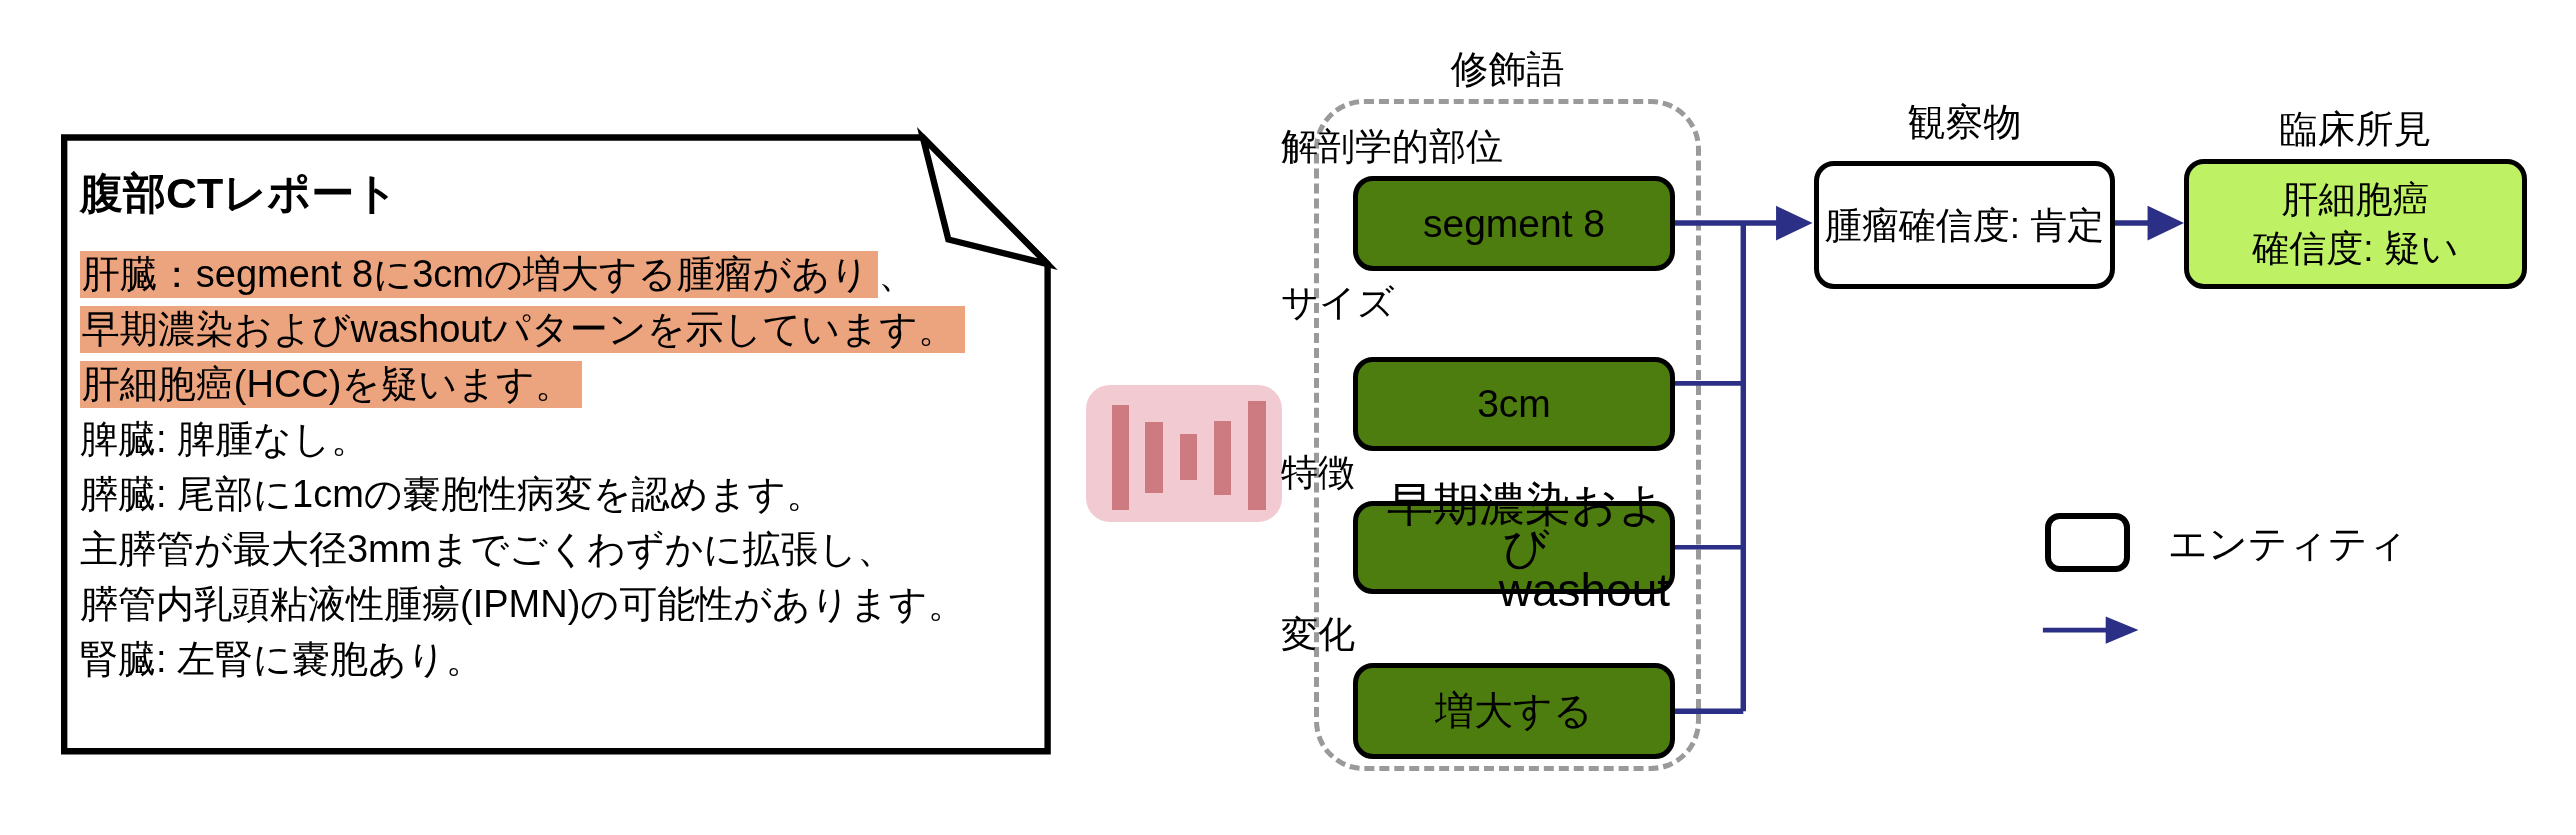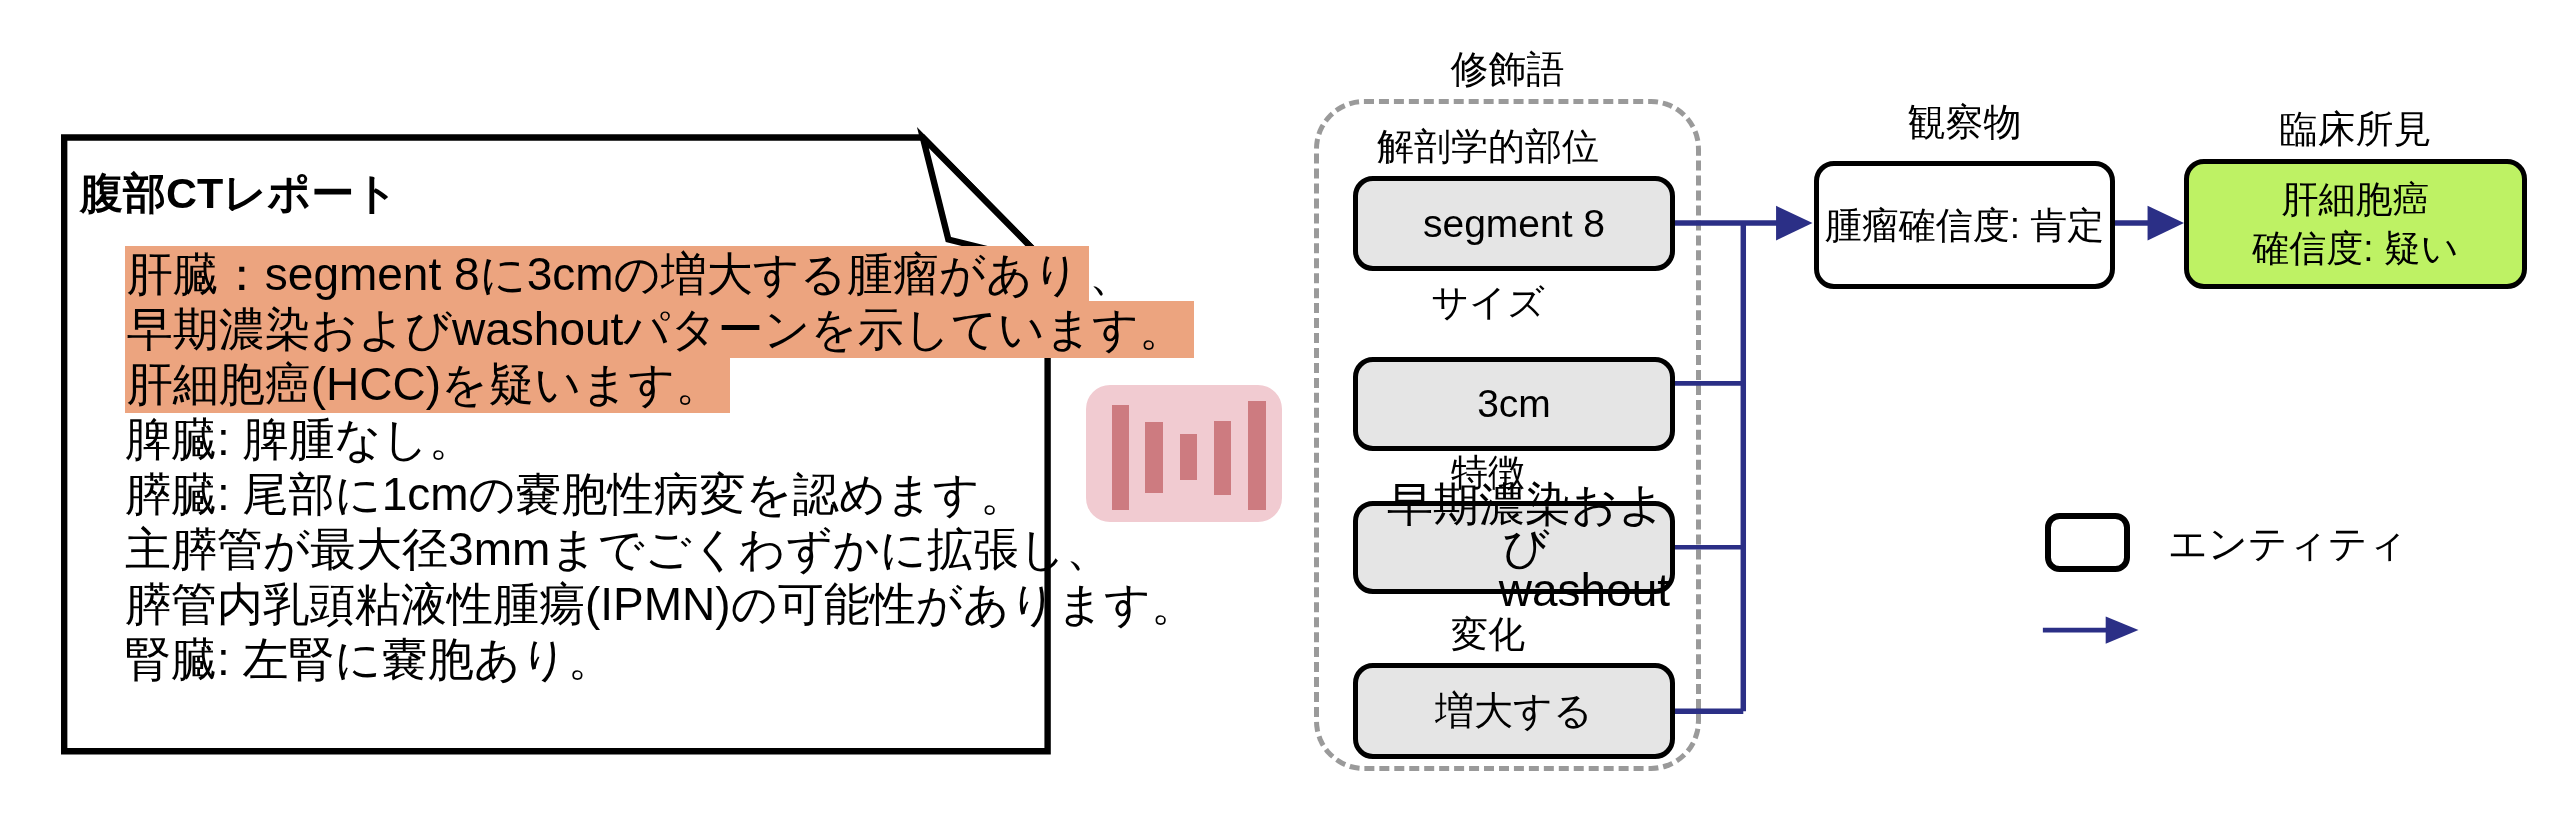--- a/index.html
+++ b/index.html
@@ -6,39 +6,39 @@
   #canvas{
     position:relative;width:2576px;height:835px;background:#ffffff;overflow:hidden;
     font-family:"Liberation Sans","DejaVu Sans",sans-serif;color:#000;
   }
   .abs{position:absolute;}
   svg{position:absolute;left:0;top:0;}
 
   
   .doc-title{left:80px;top:166px;font-size:43px;font-weight:bold;line-height:55px;white-space:nowrap;}
   .doc-lines{left:80px;top:247px;}
-  .doc-line{font-size:46px;line-height:55px;height:55px;white-space:nowrap;margin-left:45px;}
+  .doc-line{font-size:38px;line-height:55px;height:55px;white-space:nowrap;}
   .hl{background:#ECA47F;padding:1.8px 9px 2.7px 1.8px;}
 
   
   .model-icon{left:1086px;top:385px;width:196px;height:137px;border-radius:24px;background:#F1CBD1;}
   .model-icon .bar{position:absolute;background:#CD7B80;}
   .bar1{left:25.5px;top:20px;width:17.3px;height:105px;}
   .bar2{left:59px;top:37px;width:18px;height:71px;}
   .bar3{left:94px;top:49px;width:17.3px;height:46px;}
   .bar4{left:128px;top:36px;width:17.3px;height:74px;}
   .bar5{left:162px;top:15.5px;width:18px;height:109px;}
 
   
   .group-label{left:1314px;top:44px;width:387px;text-align:center;font-size:38px;white-space:nowrap;}
   .modifier-group{left:1314px;top:99px;width:387px;height:672px;box-sizing:border-box;
     border:5.5px dashed #9A9A9A;border-radius:50px;}
-  .type-label{left:1327px;width:322px;text-align:center;font-size:37px;white-space:nowrap;}
+  .type-label{left:1281px;width:322px;text-align:left;font-size:37px;white-space:nowrap;}
   .entity-box{left:1353px;width:322px;box-sizing:border-box;border:5.5px solid #000;border-radius:20px;
-    background:#e5e5e5;font-size:39px;display:flex;flex-direction:column;justify-content:center;
+    background:#4d7c0f;font-size:39px;display:flex;flex-direction:column;justify-content:center;
     align-items:center;text-align:center;}
   .tl-anat{top:122px;} .box-anat{top:176px;height:95px;}
   .tl-size{top:278px;} .box-size{top:357px;height:94px;}
   .tl-feat{top:448px;} .box-feat{top:501px;height:93px;align-items:flex-end;
             padding-left:24px;font-size:46px;line-height:43px;}
   .tl-chg{top:610px;}  .box-chg{top:663px;height:96px;}
 
   .obs-label{left:1814px;top:97px;width:301px;text-align:center;font-size:38px;white-space:nowrap;}
   .obs-box{left:1814px;top:161px;width:301px;height:128px;box-sizing:border-box;border:5.5px solid #000;
     border-radius:20px;background:#fff;display:flex;flex-direction:row;justify-content:center;

